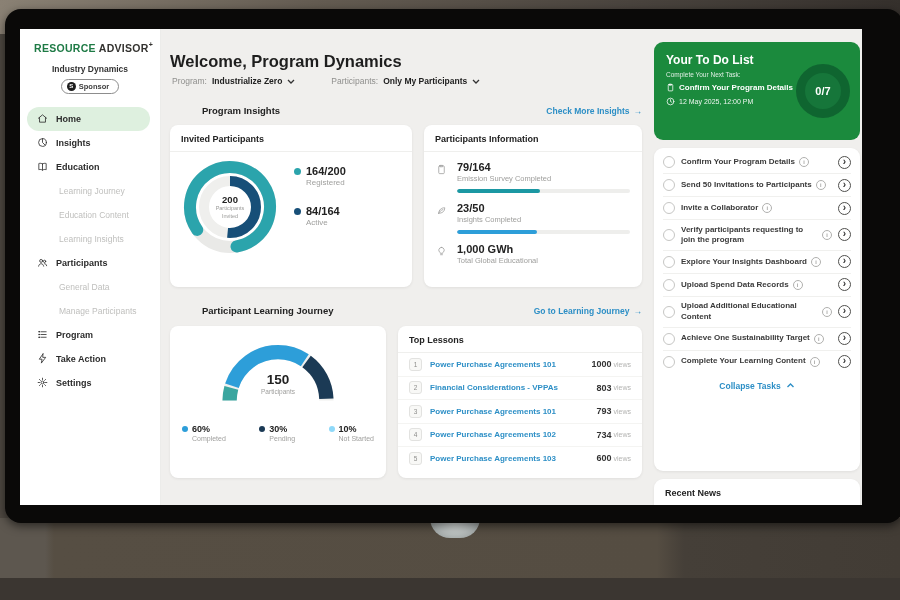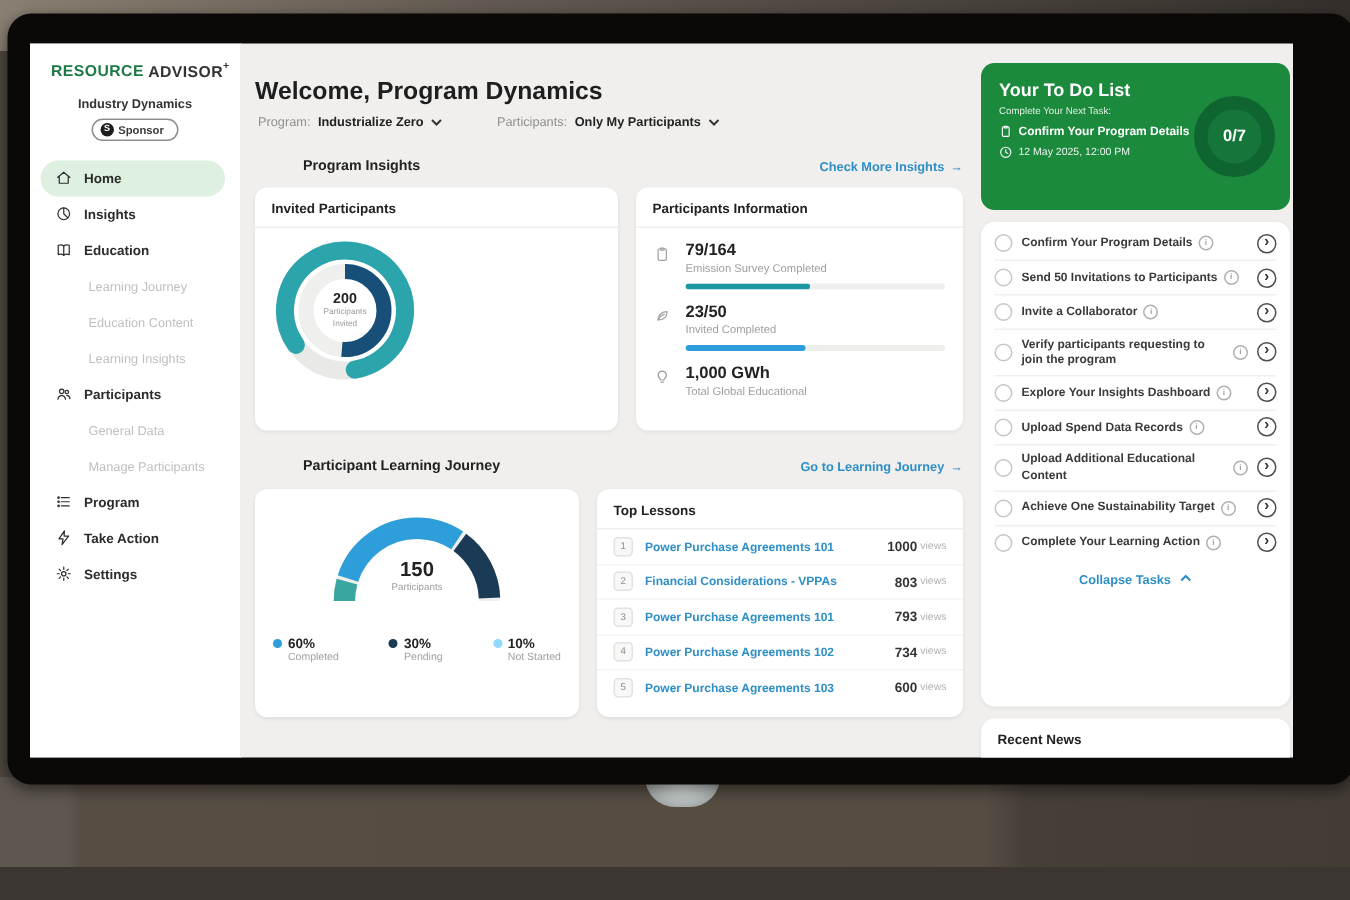--- a/index.html
+++ b/index.html
@@ -244,20 +244,32 @@
             <circle id="donut-outer" cx="50" cy="50" r="40" stroke-width="12" fill="none" stroke-linecap="round" transform="rotate(145 50 50)" stroke="#2ba4ac" stroke-dasharray="206.08847807549043 251.32741228718345"></circle>
             <circle cx="50" cy="50" r="26" stroke="#efefed" stroke-width="10" fill="none"></circle>
             <circle id="donut-inner" cx="50" cy="50" r="26" stroke-width="10" fill="none" transform="rotate(-90 50 50)" stroke="#174f78" stroke-dasharray="83.67363848097693 163.36281798666926"></circle>
             <circle cx="50" cy="50" r="19" fill="#fff"></circle>
           </svg>
           <div class="donut-center">
             <div class="dv">200</div>
             <div class="dl"><span>Participants</span><br><span>Invited</span></div>
           </div>
         </div>
+        <div class="dlegend">
+          <div class="dlegend-item">
+            <span class="ldot" style="background: rgb(43, 164, 172);"></span>
+            <div class="lval">164/200</div>
+            <div class="llab">Registered</div>
+          </div>
+          <div class="dlegend-item">
+            <span class="ldot" style="background: rgb(23, 79, 120);"></span>
+            <div class="lval">84/164</div>
+            <div class="llab">Active</div>
+          </div>
+        </div>
       </div>
 
       <div class="card" style="left:404px;top:96px;width:218px;height:162px;">
         <div class="card-title">Participants Information</div>
         <div class="stat">
           <svg class="stat-icon" width="11" height="11" viewBox="0 0 24 24" fill="none" stroke="#a2a2a0" stroke-width="1.8" stroke-linecap="round" stroke-linejoin="round">
               <rect x="6" y="4" width="12" height="17" rx="2"></rect>
               <path d="M9.5 3h5v3h-5z"></path>
             </svg>
           <div class="stat-value">79/164</div>
@@ -265,21 +277,21 @@
           <div class="bar">
               <div class="bar-fill" style="background: rgb(27, 152, 163); width: 48%;"></div>
             </div>
         </div>
         <div class="stat">
           <svg class="stat-icon" width="11" height="11" viewBox="0 0 24 24" fill="none" stroke="#a2a2a0" stroke-width="1.8" stroke-linecap="round" stroke-linejoin="round">
               <path d="M6 18C6 10 12 6 19 6c0 8-5 12-13 12Z"></path>
               <path d="M6 18c2-4 5-7 9-8"></path>
             </svg>
           <div class="stat-value">23/50</div>
-          <div class="stat-label">Invited Completed</div>
+          <div class="stat-label">Insights Completed</div>
           <div class="bar">
               <div class="bar-fill" style="background: rgb(45, 158, 217); width: 46%;"></div>
             </div>
         </div>
         <div class="stat">
           <svg class="stat-icon" width="11" height="11" viewBox="0 0 24 24" fill="none" stroke="#a2a2a0" stroke-width="1.8" stroke-linecap="round" stroke-linejoin="round">
               <path d="M12 3a6 6 0 0 1 3.5 10.8c-.8.6-1 1.4-1 2.2h-5c0-.8-.2-1.6-1-2.2A6 6 0 0 1 12 3Z"></path>
               <path d="M10 19h4"></path>
             </svg>
           <div class="stat-value">1,000 GWh</div>
@@ -444,21 +456,21 @@
           <span class="task-check"></span>
           <span class="task-mid">
               <span class="task-label">Achieve One Sustainability Target</span>
               <span class="task-info">i</span>
             </span>
           <span class="task-go">›</span>
         </div>
         <div class="task-row">
           <span class="task-check"></span>
           <span class="task-mid">
-              <span class="task-label">Complete Your Learning Action</span>
+              <span class="task-label">Complete Your Learning Content</span>
               <span class="task-info">i</span>
             </span>
           <span class="task-go">›</span>
         </div>
         <div class="collapse-row">
           <span>Collapse Tasks</span>
           <svg width="9" height="5" viewBox="0 0 8 5">
               <polyline points="1,4 4,1 7,4" fill="none" stroke="#2d8fc6" stroke-width="1.4"></polyline>
             </svg>
         </div>

